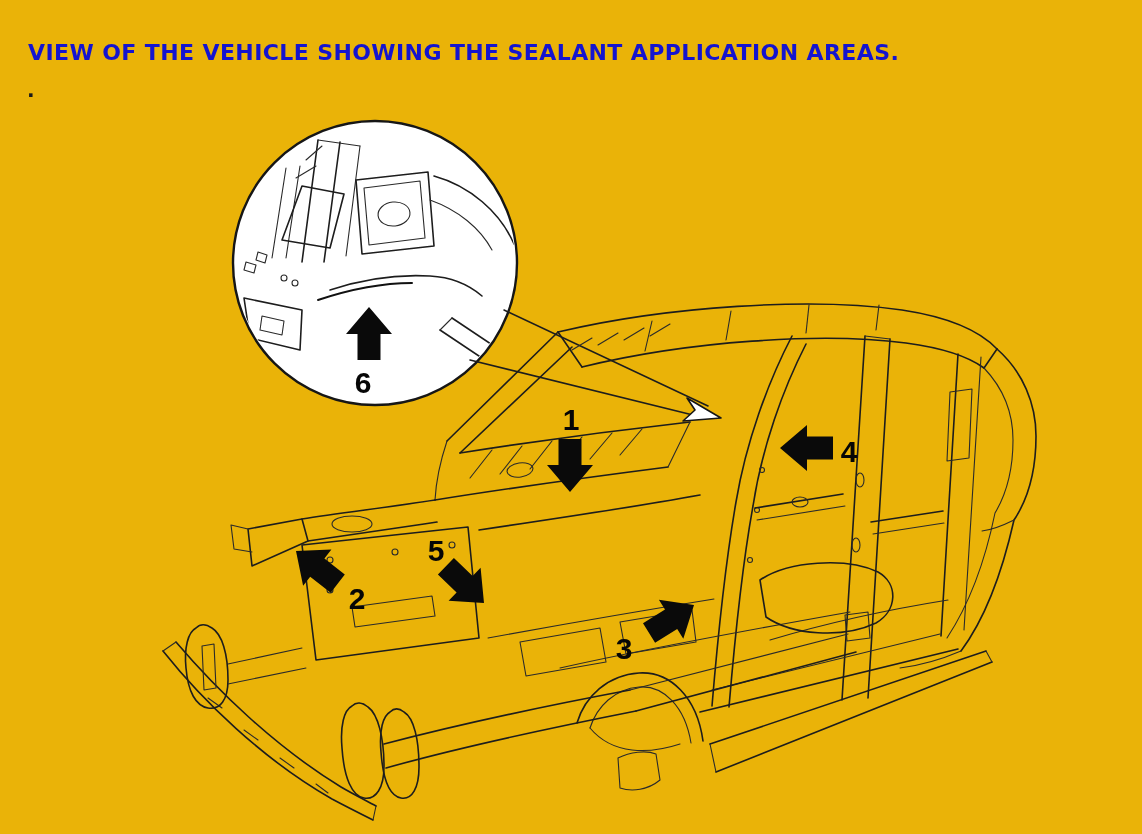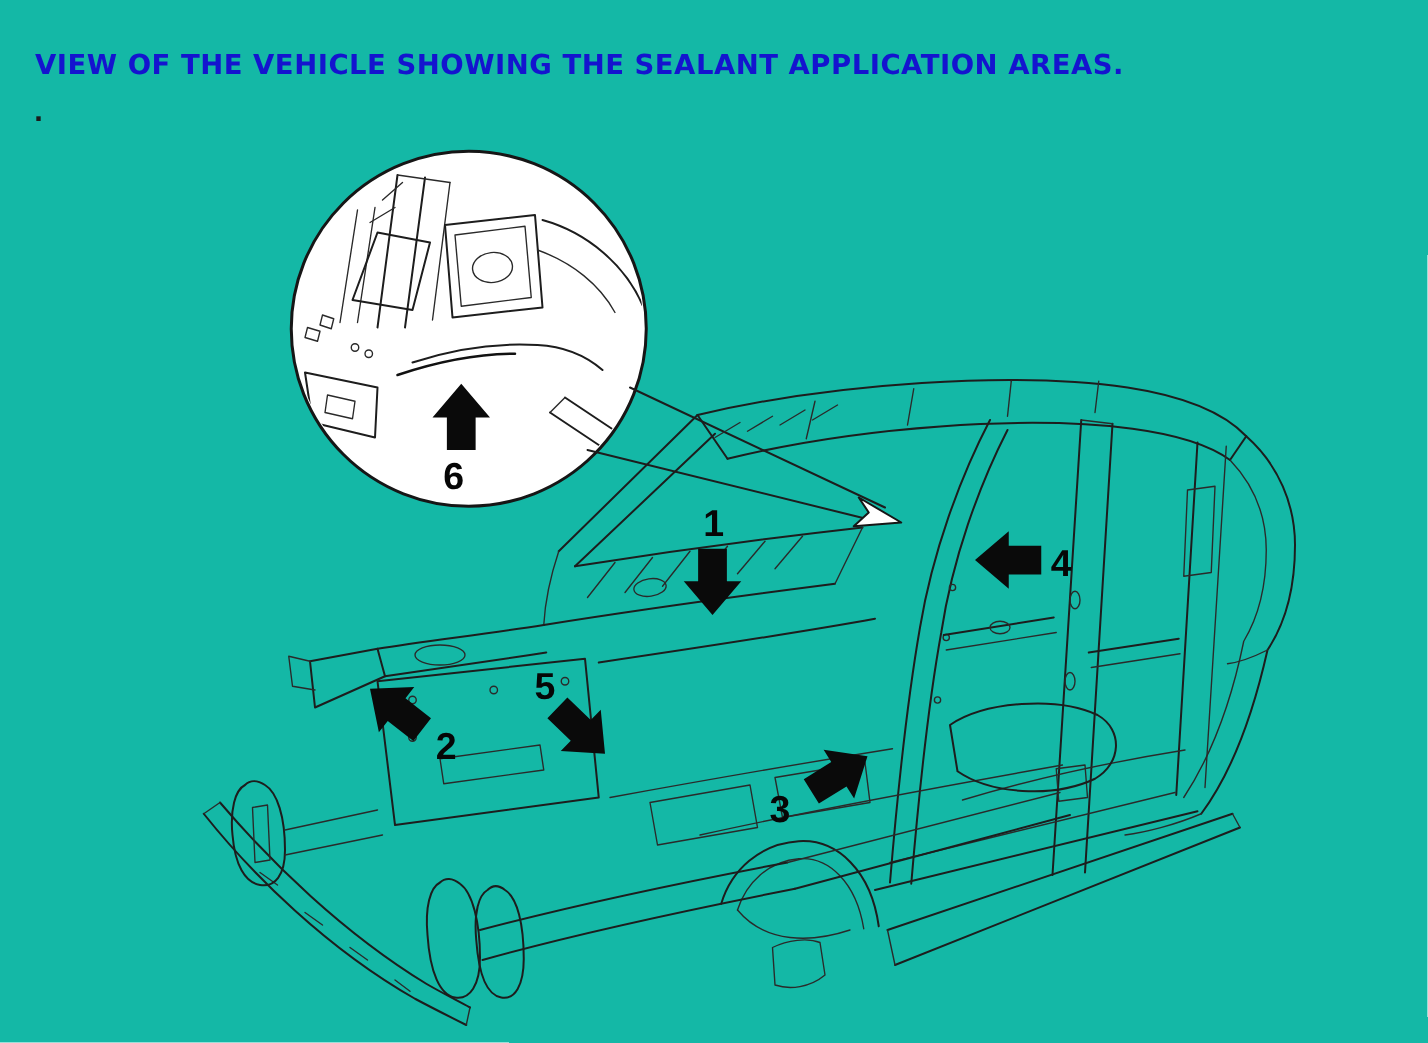--- a/index.html
+++ b/index.html
@@ -1,16 +1,16 @@
 <!DOCTYPE html>
 <html><head>
 <meta charset="utf-8">
 <style>
   html,body{margin:0;padding:0;background:#ffffff;}
-  #page{position:relative;width:1142px;height:834px;background:#14b8a6;overflow:hidden;
+  #page{position:relative;width:1142px;height:834px;background:#eab308;overflow:hidden;
         font-family:"Liberation Sans",sans-serif;}
   #title{position:absolute;left:28px;top:40px;font-family:"DejaVu Sans",sans-serif;
          font-weight:bold;font-size:22px;letter-spacing:0.4px;white-space:nowrap;}
   #para-dot{position:absolute;left:27px;top:80px;font-family:"DejaVu Sans",sans-serif;
             font-weight:bold;font-size:20px;color:#1b1b1b;line-height:20px;}
   svg{position:absolute;left:0;top:0;}
   .ln{stroke:#1d1d1d;fill:none;stroke-width:1.6;stroke-linecap:round;stroke-linejoin:round;}
   .ln2{stroke:#2a2a2a;fill:none;stroke-width:1.1;stroke-linecap:round;stroke-linejoin:round;}
   .lnb{stroke:#111;fill:none;stroke-width:2;stroke-linecap:round;stroke-linejoin:round;}
   .callout-num{font-family:"Liberation Sans",sans-serif;font-weight:bold;font-size:30px;fill:#060606;}

